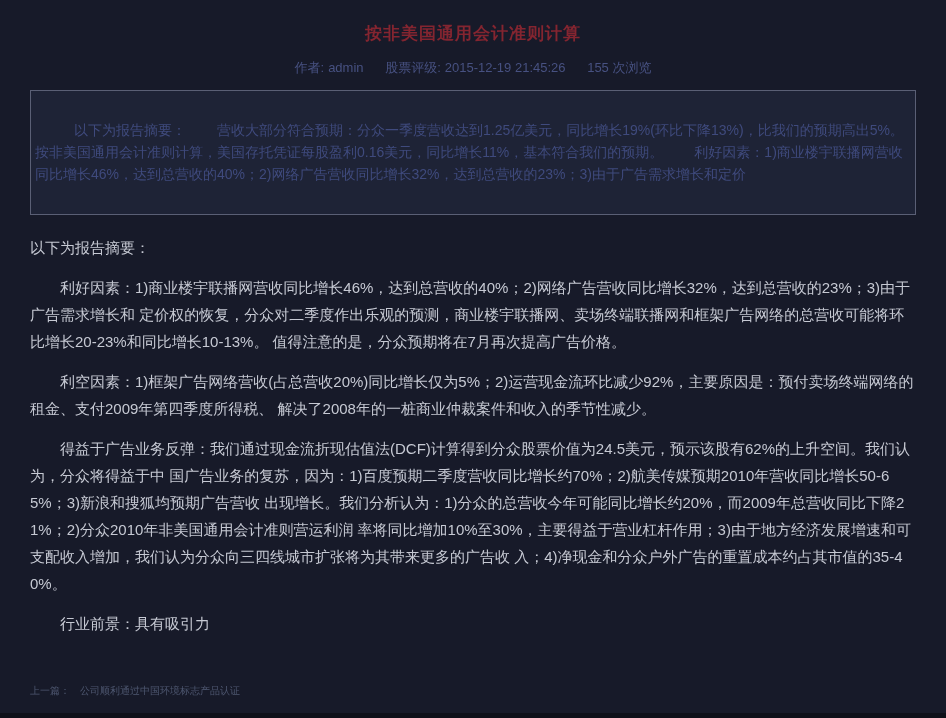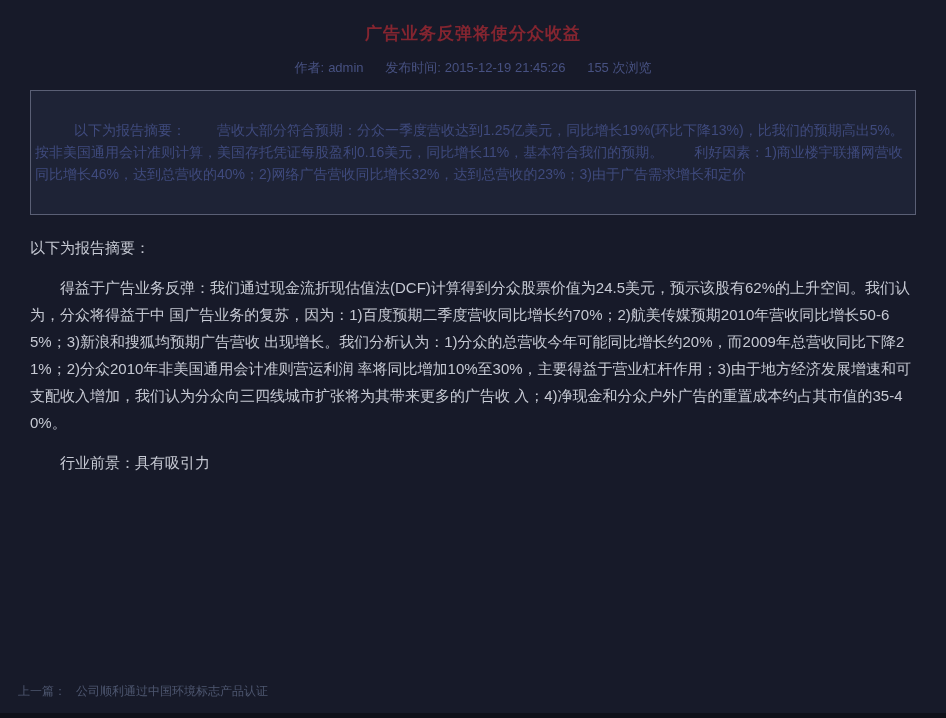--- a/index.html
+++ b/index.html
@@ -45,58 +45,60 @@
     margin-top: 19px;
     color: #c6c9d3;
     font-size: 15px;
     line-height: 27px;
   }
   .article p { margin-bottom: 13px; word-break: break-all; }
   .article p.indent { text-indent: 2em; }
 
   .post-nav {
     position: absolute;
-    left: 18px;
+    left: 30px;
     right: 30px;
     bottom: 14px;
-    font-size: 12px;
+    font-size: 10px;
     color: #4e5770;
   }
   .post-nav .nav-row { line-height: 26px; }
   .post-nav a {
     color: #4e5770;
     text-decoration: none;
     margin-left: 10px;
   }
   .bottom-bar {
     position: absolute;
     left: 0; right: 0; bottom: 0;
     height: 5px;
     background: #0e1019;
   }
 </style>
 </head>
 <body>
 
 <div class="container">
 
-  <h1 class="page-title">广告业务反弹将使分众收益</h1>
+  <h1 class="page-title">按非美国通用会计准则计算</h1>
 
   <div class="meta">
     <span class="meta-group"><span>作者:</span><span class="sep"></span><span>admin</span></span>
-    <span class="meta-group"><span>发布时间:</span><span class="sep"></span><span>2015-12-19 21:45:26</span></span>
+    <span class="meta-group"><span>股票评级:</span><span class="sep"></span><span>2015-12-19 21:45:26</span></span>
     <span class="meta-group">155 次浏览</span>
   </div>
 
   <div class="summary-box">
     <span>      以下为报告摘要：        营收大部分符合预期：分众一季度营收达到1.25亿美元，同比增长19%(环比下降13%)，比我们的预期高出5%。按非美国通用会计准则计算，美国存托凭证每股盈利0.16美元，同比增长11%，基本符合我们的预期。        利好因素：1)商业楼宇联播网营收同比增长46%，达到总营收的40%；2)网络广告营收同比增长32%，达到总营收的23%；3)由于广告需求增长和定价</span>
   </div>
 
   <div class="article">
     <p>以下为报告摘要：</p>
+    <p class="indent">利好因素：1)商业楼宇联播网营收同比增长46%，达到总营收的40%；2)网络广告营收同比增长32%，达到总营收的23%；3)由于广告需求增长和 定价权的恢复，分众对二季度作出乐观的预测，商业楼宇联播网、卖场终端联播网和框架广告网络的总营收可能将环比增长20-23%和同比增长10-13%。 值得注意的是，分众预期将在7月再次提高广告价格。</p>
+    <p class="indent">利空因素：1)框架广告网络营收(占总营收20%)同比增长仅为5%；2)运营现金流环比减少92%，主要原因是：预付卖场终端网络的租金、支付2009年第四季度所得税、 解决了2008年的一桩商业仲裁案件和收入的季节性减少。</p>
     <p class="indent">得益于广告业务反弹：我们通过现金流折现估值法(DCF)计算得到分众股票价值为24.5美元，预示该股有62%的上升空间。我们认为，分众将得益于中 国广告业务的复苏，因为：1)百度预期二季度营收同比增长约70%；2)航美传媒预期2010年营收同比增长50-65%；3)新浪和搜狐均预期广告营收 出现增长。我们分析认为：1)分众的总营收今年可能同比增长约20%，而2009年总营收同比下降21%；2)分众2010年非美国通用会计准则营运利润 率将同比增加10%至30%，主要得益于营业杠杆作用；3)由于地方经济发展增速和可支配收入增加，我们认为分众向三四线城市扩张将为其带来更多的广告收 入；4)净现金和分众户外广告的重置成本约占其市值的35-40%。</p>
     <p class="indent">行业前景：具有吸引力</p>
 
   </div>
 
   <div class="post-nav">
     <div class="nav-row">
       <span>上一篇：</span><a href="#">公司顺利通过中国环境标志产品认证</a>
     </div>
   </div>

